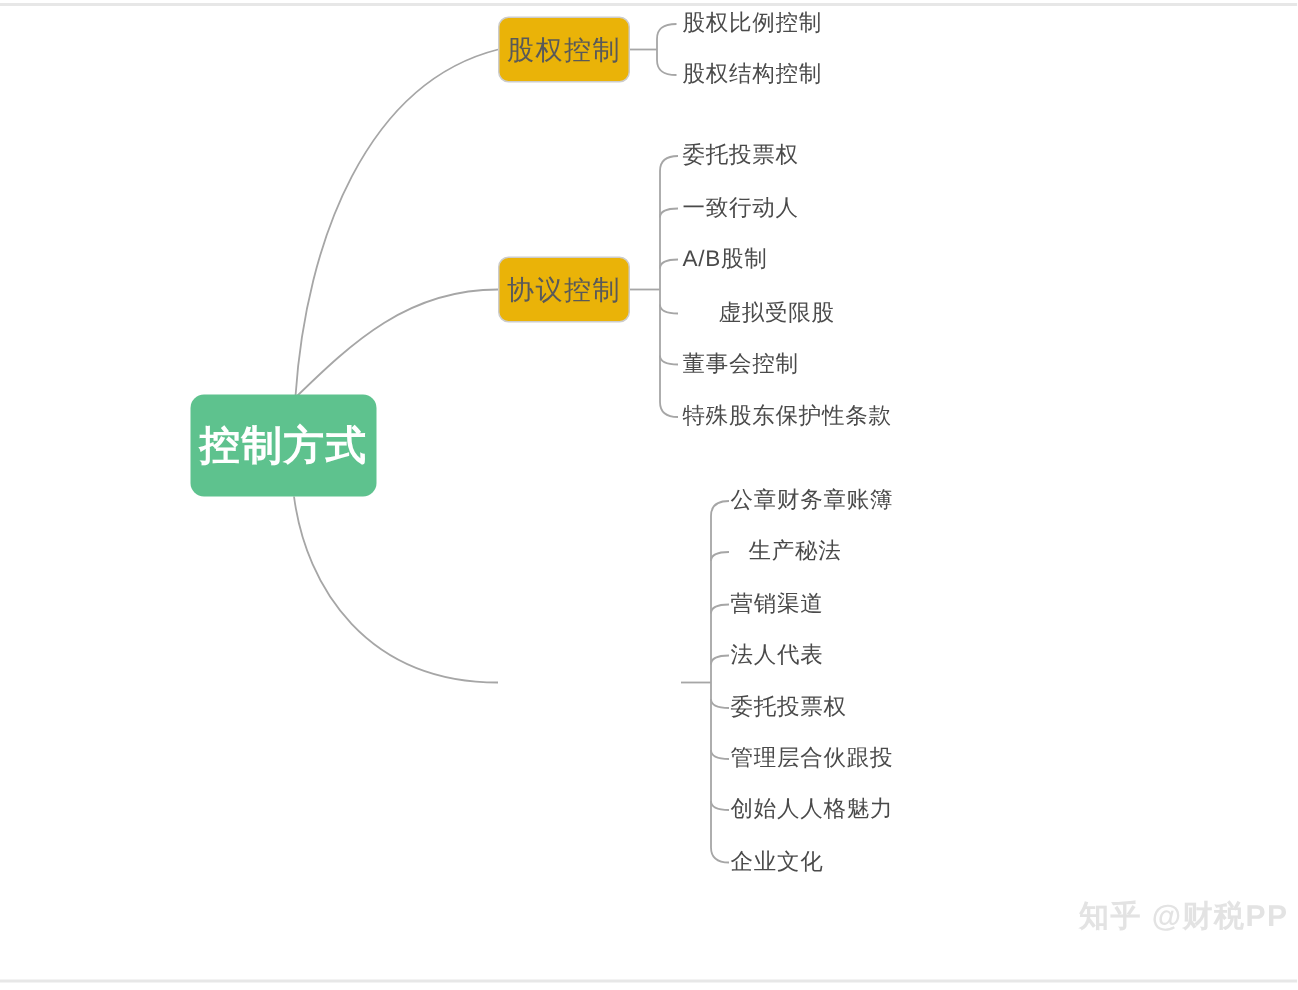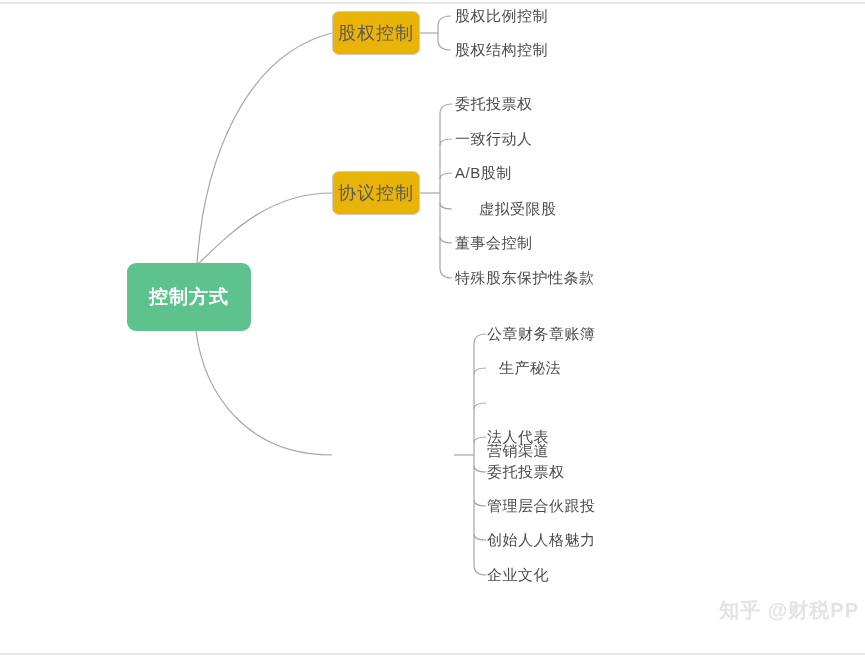--- a/index.html
+++ b/index.html
@@ -41,21 +41,21 @@
     left: 127px;
     top: 263px;
     width: 124px;
     height: 68px;
     background: #5ec28e;
     border-radius: 9px;
     display: flex;
     align-items: center;
     justify-content: center;
     color: #ffffff;
-    font-size: 19px;
+    font-size: 27px;
     font-weight: bold;
     letter-spacing: 1px;
   }
   .branch {
     position: absolute;
     height: 44px;
     background: #eab308;
     border: 1px solid #cccccc;
     border-radius: 7px;
     box-sizing: border-box;
@@ -147,21 +147,21 @@
 
   <div class="leaf" style="left:455px; top:94px;">委托投票权</div>
   <div class="leaf" style="left:455px; top:129px;">一致行动人</div>
   <div class="leaf" style="left:455px; top:163px;">A/B股制</div>
   <div class="leaf" style="left:455px; top:199px;margin-left:24px;">虚拟受限股</div>
   <div class="leaf" style="left:455px; top:233px;">董事会控制</div>
   <div class="leaf" style="left:455px; top:268px;">特殊股东保护性条款</div>
 
   <div class="leaf" style="left:487px; top:324px;">公章财务章账簿</div>
   <div class="leaf" style="left:499px; top:358px;">生产秘法</div>
-  <div class="leaf" style="left:487px; top:393px;margin-top:48px;">营销渠道</div>
+  <div class="leaf" style="left:487px; top:393px;">营销渠道</div>
   <div class="leaf" style="left:487px; top:427px;">法人代表</div>
   <div class="leaf" style="left:487px; top:462px;">委托投票权</div>
   <div class="leaf" style="left:487px; top:496px;">管理层合伙跟投</div>
   <div class="leaf" style="left:487px; top:530px;">创始人人格魅力</div>
   <div class="leaf" style="left:487px; top:565px;">企业文化</div>
 
   <div class="wm-ghost">知乎 @财税PP</div>
 
 </div>
 

